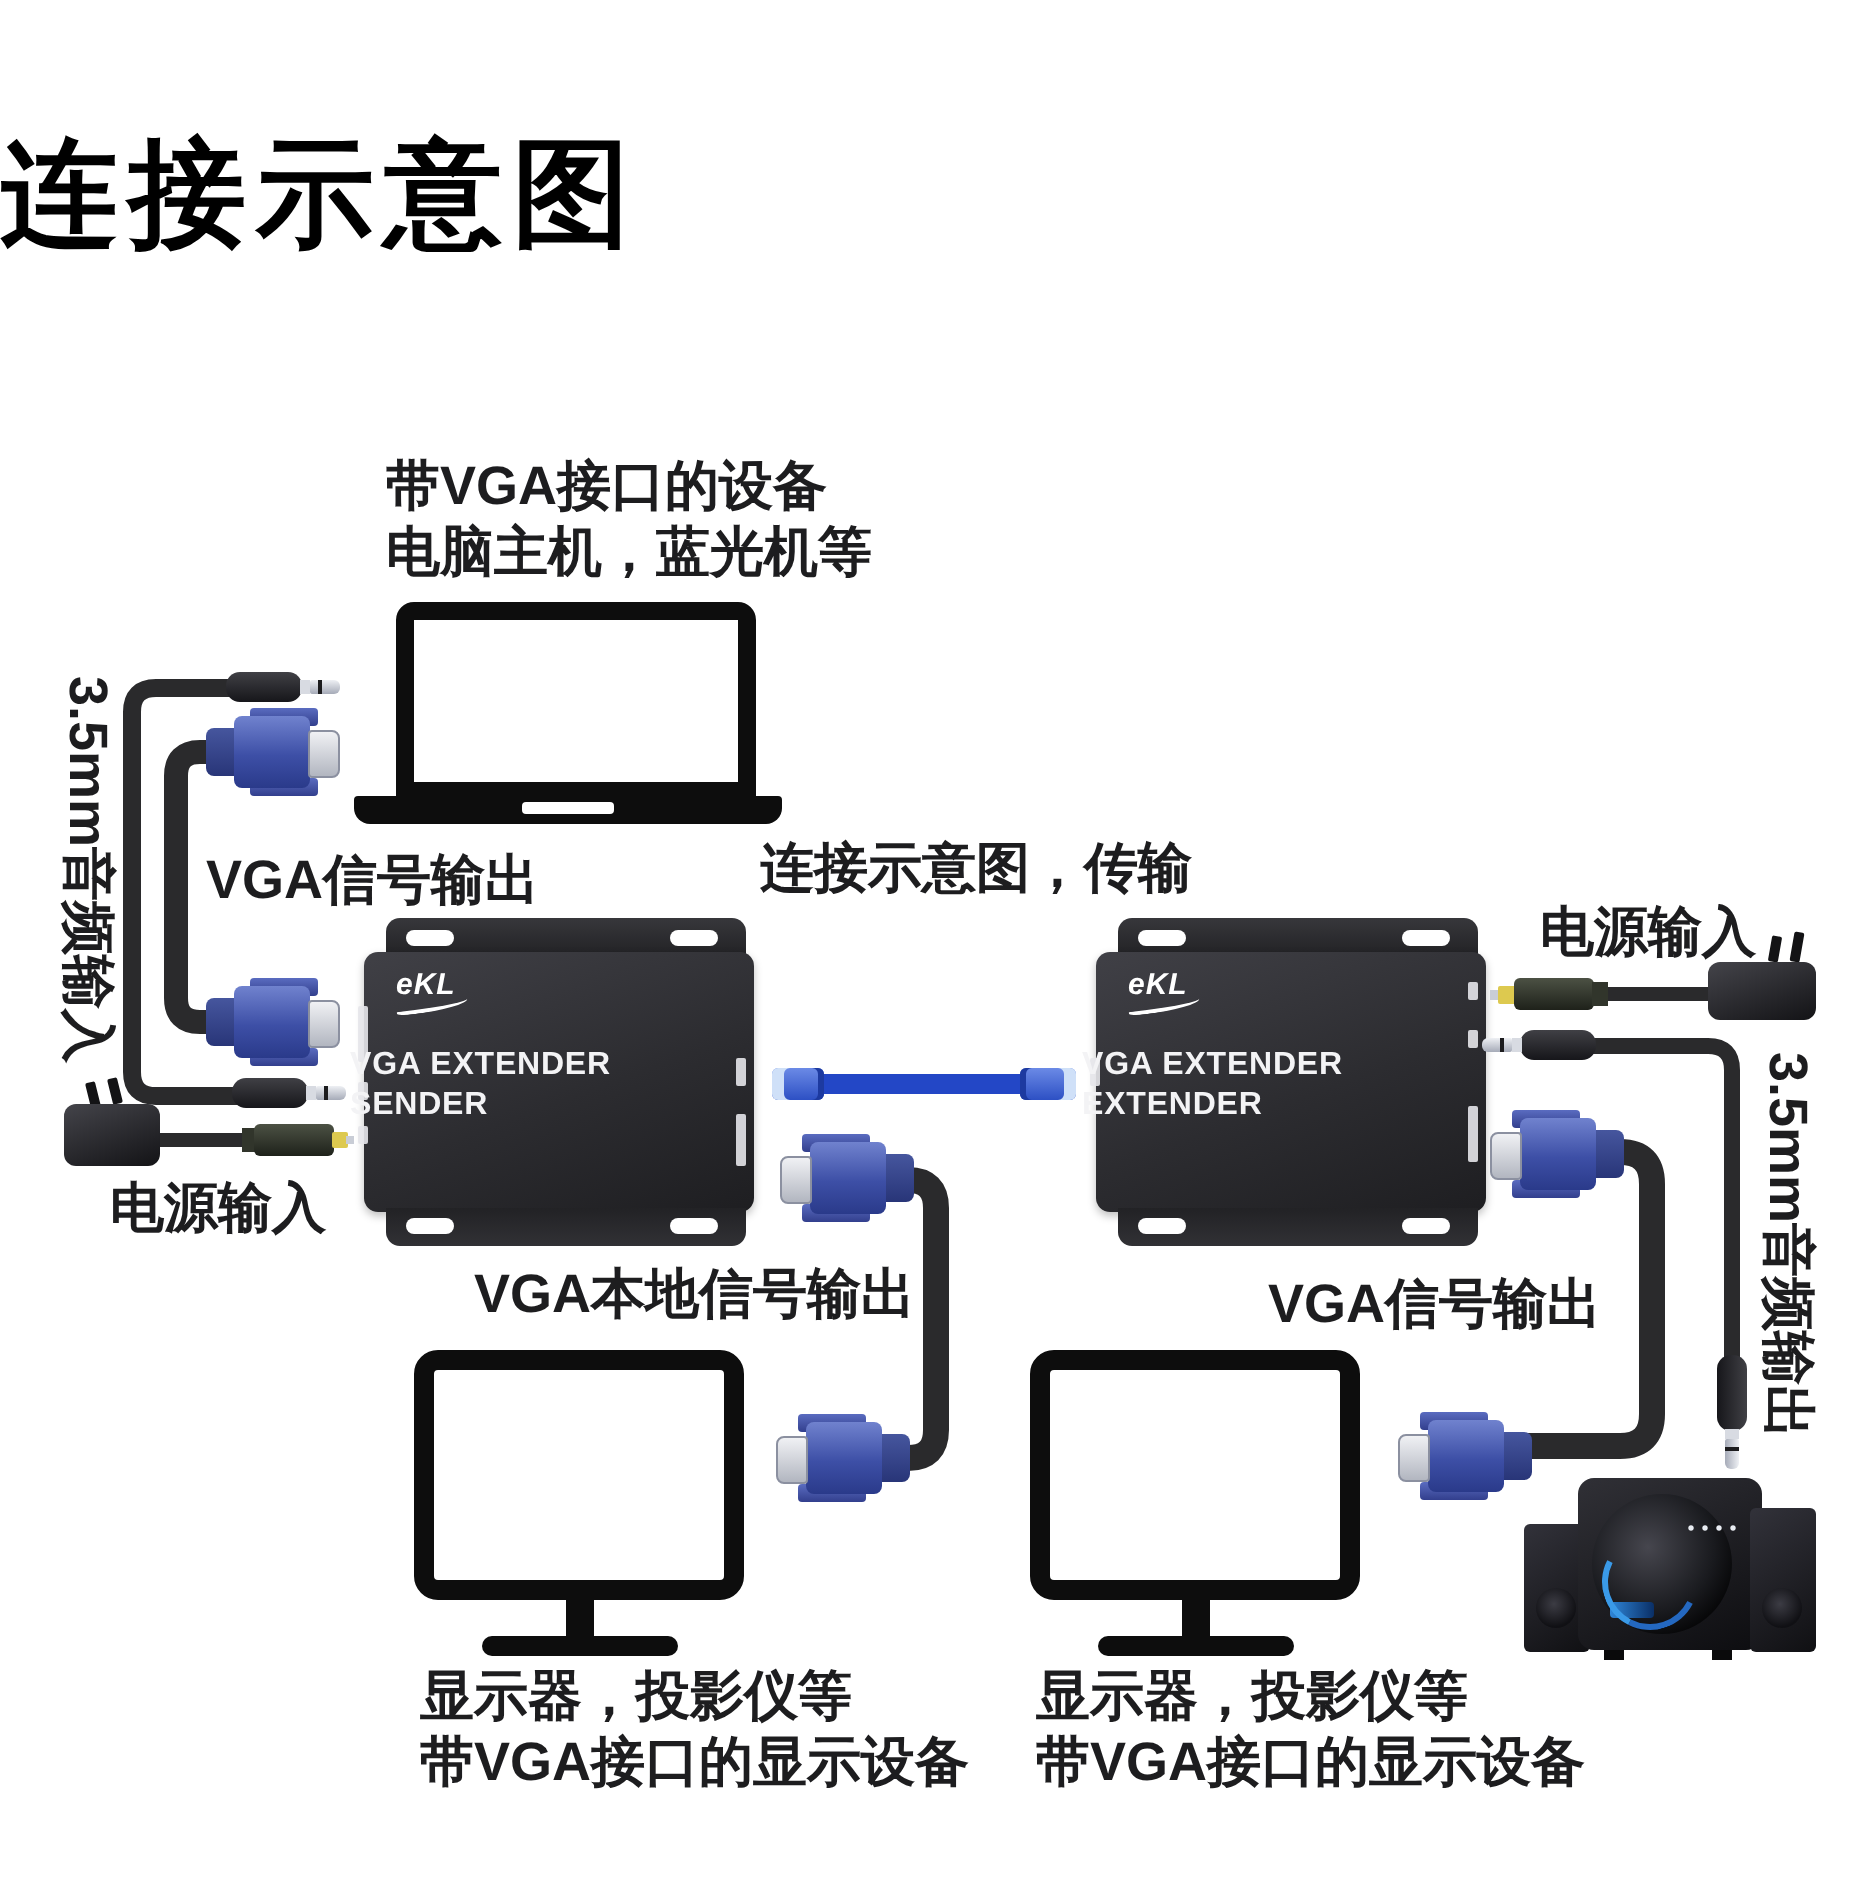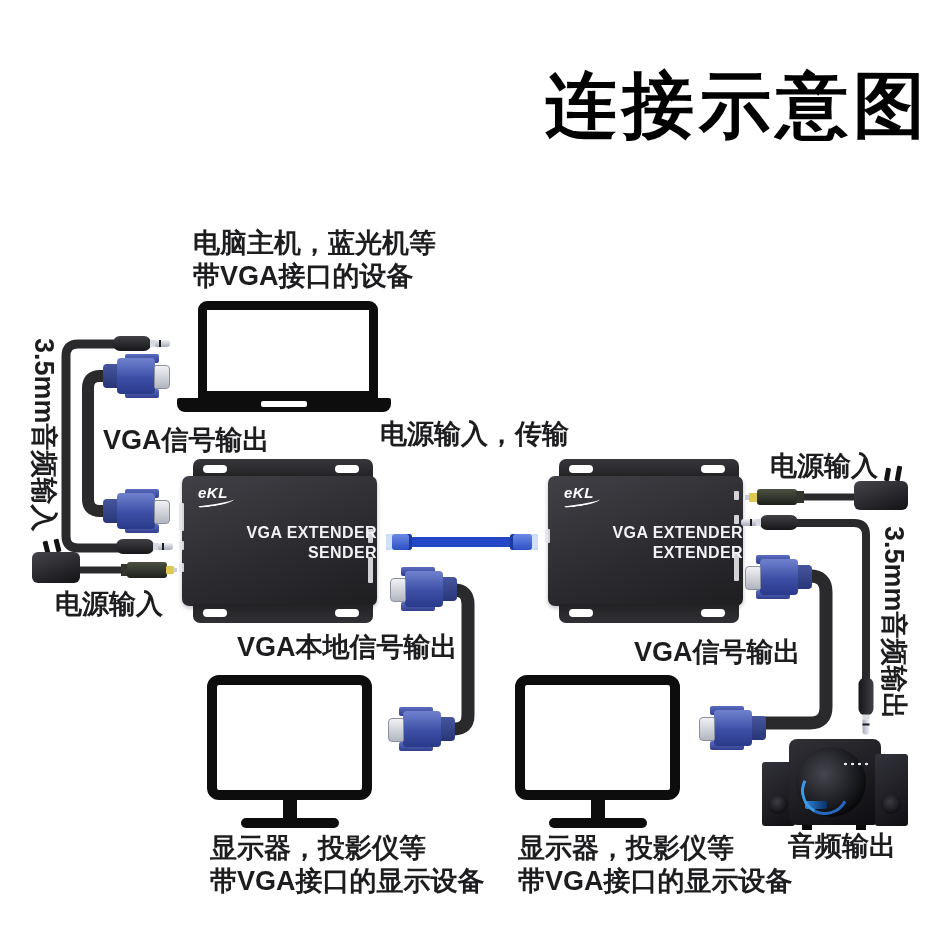--- a/index.html
+++ b/index.html
@@ -1,20 +1,20 @@
 <!DOCTYPE html>
 <html><head>
 <meta charset="utf-8">
 <style>
   html,body{margin:0;padding:0;background:#fff;}
   #stage{position:relative;width:930px;height:943px;background:#ffffff;overflow:hidden;
          font-family:"Liberation Sans","DejaVu Sans",sans-serif;color:#1d1d1f;}
   
-  .title{position:absolute;left:0;top:58px;width:930px;text-align:right;
-         font-size:72px;font-weight:900;letter-spacing:5px;color:#000;}
+  .title{position:absolute;left:0;top:58px;width:930px;text-align:left;
+         font-size:59px;font-weight:900;letter-spacing:5px;color:#000;}
   .cn{position:absolute;font-size:27px;font-weight:600;color:#1d1d1f;line-height:33px;white-space:nowrap;}
   .vtext{position:absolute;transform-origin:0 0;transform:rotate(90deg);
          font-size:27px;font-weight:600;color:#1d1d1f;white-space:nowrap;}
   
   svg.cables{position:absolute;left:0;top:0;z-index:1;}
   
   .lapwrap{position:absolute;left:177px;top:301px;width:214px;height:114px;z-index:2;}
   .lapwrap i{position:absolute;display:block;}
   .lscreen{left:21px;top:0;width:180px;height:99px;border:9px solid #0d0d0d;
            border-radius:9px 9px 2px 2px;background:#fff;box-sizing:border-box;}
@@ -29,21 +29,21 @@
   .slot{top:6px;width:24px;height:8px;background:#fff;border-radius:4px;}
   .slot.l{left:10px;} .slot.r{right:14px;}
   .flange.b .slot{top:5px;}
   .dbody{left:7px;top:19px;width:195px;height:130px;border-radius:7px;
          background:linear-gradient(160deg,#404046 0%,#2c2c30 55%,#1e1e21 100%);
          box-shadow:0 2px 4px rgba(0,0,0,.25);}
   .brand{position:absolute;left:23px;top:27px;color:#fff;font-style:italic;font-weight:bold;
          font-size:15px;letter-spacing:.5px;z-index:3;}
   .brand::after{content:"";display:block;width:36px;height:4px;margin-top:-1px;
          border-bottom:2px solid #fff;border-radius:0 0 100% 30%;transform:rotate(-7deg);}
-  .dtitle{position:absolute;left:0;top:66px;width:100%;text-align:right;color:#f3f3f5;
+  .dtitle{position:absolute;left:0;top:66px;width:100%;text-align:left;color:#f3f3f5;
           font-weight:bold;font-size:16px;line-height:20px;letter-spacing:.4px;}
   .pmark{position:absolute;background:#e6e6ea;border-radius:1px;opacity:.9;}
   
   .vga{position:absolute;width:72px;height:44px;z-index:3;}
   .vga i{position:absolute;display:block;}
   .b-back{left:0;top:10px;width:18px;height:24px;border-radius:4px 0 0 4px;
           background:linear-gradient(180deg,#46569e,#283578);}
   .b-main{left:14px;top:4px;width:38px;height:36px;border-radius:4px;
           background:linear-gradient(180deg,#7082ce,#3d4fa6 55%,#2a3a8a);}
   .b-wing{left:22px;width:34px;height:9px;border-radius:2px;
@@ -121,22 +121,22 @@
       <path stroke-width="13" d="M796 576 H810 Q826 576 826 592 V707 Q826 723 810 723 H758"></path>
       <path stroke-width="8" d="M792 523 H854 Q866 523 866 535 V690"></path>
       <path stroke-width="7" d="M798 497 H856"></path>
     </g>
     <path stroke="#2347c6" stroke-width="10" stroke-linecap="round" fill="none" d="M402 542 H528"></path>
   </svg>
 
   <div class="title">连接示意图</div>
 
   <div class="cn" style="left:193px;top:227px;">
+    <div>带VGA接口的设备</div>
     <div>电脑主机，蓝光机等</div>
-    <div>带VGA接口的设备</div>
   </div>
   <div class="lapwrap">
     <i class="lscreen"></i>
     <i class="lbase"></i>
     <i class="lnotch"></i>
   </div>
 
   <div class="vtext" style="left:62px;top:338px;">3.5mm音频输入</div>
 
   <div class="jack" style="left:113px;top:335px;">
@@ -192,21 +192,21 @@
     <i class="pmark" style="left:193px;top:72px;width:5px;height:14px;"></i>
     <i class="pmark" style="left:193px;top:100px;width:5px;height:26px;"></i>
     <div class="brand">eKL</div>
     <div class="dtitle">
       <div>VGA EXTENDER</div>
       <div>SENDER</div>
     </div>
   </div>
 
   <div class="cn" style="left:380px;top:419px;line-height:31px;">
-    <div>电源输入，传输</div>
+    <div>连接示意图，传输</div>
   </div>
 
   <i class="rj45 l"></i>
   <i class="rj45 r"></i>
 
   <div class="devbox" style="left:541px;top:457px;">
     <i class="flange t">
       <i class="slot l"></i>
       <i class="slot r"></i>
     </i>
@@ -303,15 +303,14 @@
   <div class="spk">
     <i class="sat sl"></i>
     <i class="sub">
       <i class="sub-btns"></i>
       <i class="sub-scr"></i>
     </i>
     <i class="sat sr"></i>
     <i class="foot" style="left:40px;"></i>
     <i class="foot" style="left:94px;"></i>
   </div>
-  <div class="cn" style="left:788px;top:830px;">音频输出</div>
 
 </div>
 
 </body></html>

